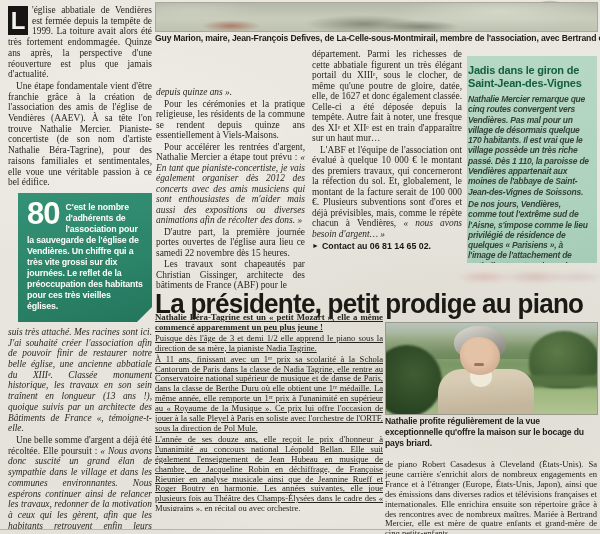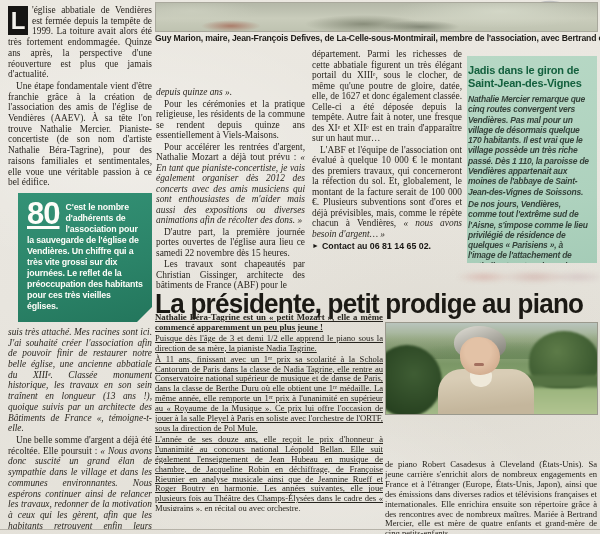--- a/index.html
+++ b/index.html
@@ -26,21 +26,21 @@
   
   .statbox{
     margin:5px 0 5px 10px;width:calc(100% - 10px);box-sizing:border-box;
     background:linear-gradient(165deg,#349276 0%,#2b8368 60%,#23765c 100%);
     color:#fdfdf8;padding:9px 8px 10px 9px;
     font-family:"Liberation Sans",sans-serif;font-weight:bold;
     font-size:8.8px;line-height:11px;letter-spacing:-.15px;text-align:left;
     clip-path:polygon(0 0,100% 0,100% calc(100% - 15px),calc(100% - 15px) 100%,0 100%);
   }
   .statnum{
-    float:left;font-size:31px;line-height:24px;margin:0 6px 0 0;letter-spacing:-1px;text-decoration:underline;
+    float:left;font-size:31px;line-height:24px;margin:0 6px 0 0;letter-spacing:-1px;
   }
   
   .photo-strip{
     background:
       radial-gradient(46px 9px at 17% 82%, rgba(152,64,44,.55), transparent 65%),
       radial-gradient(90px 14px at 47% 75%, rgba(88,94,74,.55), transparent 65%),
       radial-gradient(60px 10px at 60% 85%, rgba(70,76,60,.5), transparent 65%),
       radial-gradient(140px 22px at 78% 30%, rgba(214,218,202,.85), transparent 75%),
       radial-gradient(90px 16px at 8% 30%, rgba(205,208,192,.8), transparent 75%),
       linear-gradient(180deg,#b4b8a8 0%,#c9ccbb 55%,#bfc3b1 100%);
@@ -121,21 +121,21 @@
       <span>C'est le nombre d'adhérents de l'association pour la sauvegarde de l'église de Vendières. Un chiffre qui a très vite grossi sur dix journées. Le reflet de la préoccupation des habitants pour ces très vieilles églises.</span>
     </div>
 
     <p class="it">suis très attaché. Mes racines sont ici. J'ai souhaité créer l'association afin de pouvoir finir de restaurer notre belle église, une ancienne abbatiale du XIIIᵉ. Classée monument historique, les travaux en son sein traînent en longueur (13 ans !), quoique suivis par un architecte des Bâtiments de France «, témoigne-t-elle.</p>
     <p class="ind"><span>Une belle somme d'argent a déjà été récoltée. Elle poursuit : </span><span class="it">« Nous avons donc suscité un grand élan de sympathie dans le village et dans les communes environnantes. Nous espérons continuer ainsi de relancer les travaux, redonner de la motivation à ceux qui les gèrent, afin que les habitants retrouvent enfin leurs baptêmes, mariages et obsèques qu'ils ne peuvent plus célébrer dans leur village, à leur grand désespoir</span></p>
   </div>
 
   <div class="abs news-col" style="left:156px;top:49px;width:149px;height:234px;overflow:hidden;line-height:10.5px;margin-top:38px;">
     <p class="it">depuis quinze ans ».</p>
     <p class="ind">Pour les cérémonies et la pratique religieuse, les résidents de la commune se rendent depuis quinze ans essentiellement à Viels-Maisons.</p>
-    <p class="ind"><span>Pour accélérer les rentrées d'argent, Nathalie Mozart a déjà tout prévu : </span><span class="it">« En tant que pianiste-concertiste, je vais également organiser dès 2012 des concerts avec des amis musiciens qui sont enthousiastes de m'aider mais aussi des expositions ou diverses animations afin de récolter des dons. »</span></p>
+    <p class="ind"><span>Pour accélérer les rentrées d'argent, Nathalie Mercier a étape tout prévu : </span><span class="it">« En tant que pianiste-concertiste, je vais également organiser dès 2012 des concerts avec des amis musiciens qui sont enthousiastes de m'aider mais aussi des expositions ou diverses animations afin de récolter des dons. »</span></p>
     <p class="ind">D'autre part, la première journée portes ouvertes de l'église aura lieu ce samedi 22 novembre dès 15 heures.</p>
     <p class="ind">Les travaux sont chapeautés par Christian Gissinger, architecte des bâtiments de France (ABF) pour le</p>
   </div>
 
   <div class="abs news-col" style="left:312px;top:49px;width:150px;height:234px;overflow:hidden;line-height:10.5px;">
     <p>département. Parmi les richesses de cette abbatiale figurent un très élégant portail du XIIIᵉ, sous le clocher, de même qu'une poutre de gloire, datée, elle, de 1627 et donc également classée. Celle-ci a été déposée depuis la tempête. Autre fait à noter, une fresque des XIᵉ et XIIᵉ est en train d'apparaître sur un haut mur…</p>
     <p class="ind"><span>L'ABF et l'équipe de l'association ont évalué à quelque 10 000 € le montant des premiers travaux, qui concerneront la réfection du sol. Et, globalement, le montant de la facture serait de 100 000 €. Plusieurs subventions sont d'ores et déjà prévisibles, mais, comme le répète chacun à Vendières, </span><span class="it">« nous avons besoin d'argent… »</span></p>
     <div class="contact"><span class="tri">►</span><span>Contact au 06 81 14 65 02.</span></div>
   </div>
 
@@ -163,19 +163,20 @@
     <div class="ph hedge"></div>
     <div class="ph field"></div>
     <div class="ph tree2"></div>
     <div class="ph body2"></div>
     <div class="ph collar"></div>
     <div class="ph hair"></div>
     <div class="ph face"></div>
     <div class="ph mouth"></div>
   </div>
 
+  <div class="abs caption" style="left:385px;top:416px;width:212px;">Nathalie profite régulièrement de la vue exceptionnelle qu'offre la maison sur le bocage du pays briard.</div>
 
   <div class="abs a2" style="left:385px;top:460px;width:212px;height:87px;overflow:hidden;">
     <p>de piano Robert Casadesus à Cleveland (États-Unis). Sa jeune carrière s'enrichit alors de nombreux engagements en France et à l'étranger (Europe, États-Unis, Japon), ainsi que des émissions dans diverses radios et télévisions françaises et internationales. Elle enrichira ensuite son répertoire grâce à des rencontres avec de nombreux maîtres. Mariée à Bertrand Mercier, elle est mère de quatre enfants et grand-mère de cinq petits-enfants.</p>
   </div>
 
   <div class="abs rule-bottom" style="left:0;top:529px;width:600px;height:1px;"></div>
 </div>
 
 </body></html>

